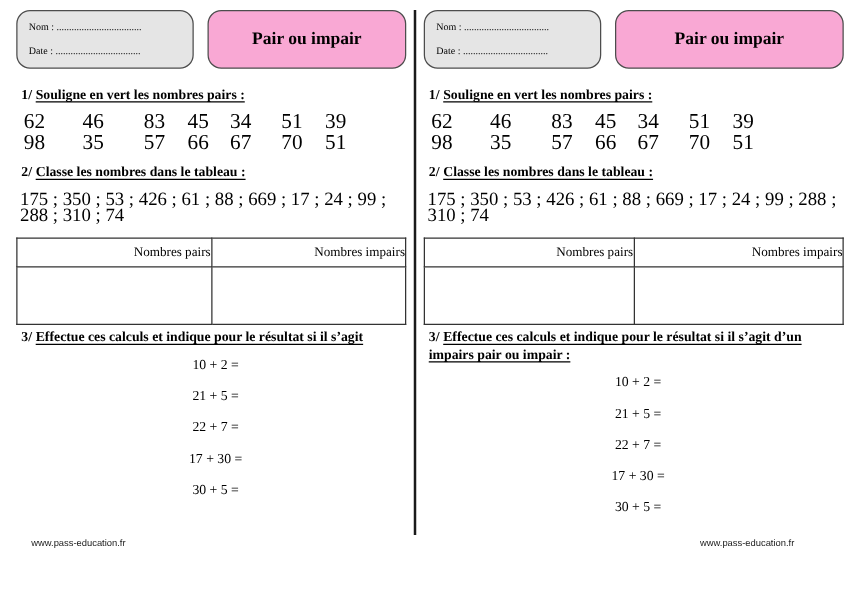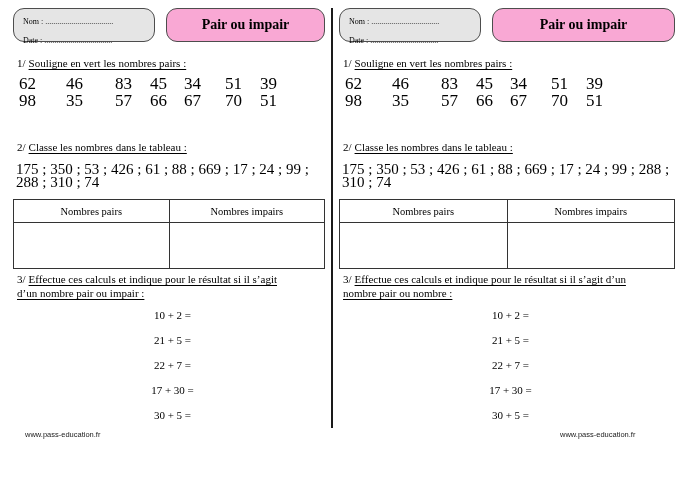--- a/index.html
+++ b/index.html
@@ -14,66 +14,66 @@
   .page { position:absolute; top:0; height:480px; }
   .page-left  { left:13px;  width:312px; }
   .page-right { left:339px; width:336px; }
 
   .divider {
     position:absolute; left:331px; top:8px;
     width:2px; height:420px; background:#1a1a1a;
   }
 
   
-  .tophead { display:flex; gap:11px; margin-top:8px; height:34px; }
+  .tophead { display:flex; gap:11px; margin-top:8px; height:47px; }
   .idbox {
     width:142px; box-sizing:border-box;
     border:1.5px solid #4d4d4d; border-radius:11px;
     background:#e5e5e5;
     padding:8px 0 0 9px;
     font-size:8px; line-height:10px;
   }
   .idbox .idline + .idline { margin-top:9px; }
   .titlebox {
     flex:1; box-sizing:border-box;
     border:1.5px solid #4d4d4d; border-radius:11px;
     background:#f9a8d4;
     display:flex; align-items:center; justify-content:center;
     font-weight:bold; font-size:14px;
   }
 
   
   .heading {
     margin:15px 0 0 4px;
-    font-weight:normal; font-size:11px; line-height:13px;
+    font-weight:bold; font-size:11px; line-height:13px;
   }
   .hnum { margin-right:3px; }
   .hu { text-decoration:underline; text-underline-offset:2px; }
 
   
   .numrow {
     display:grid;
     grid-template-columns:47px 49px 35px 34px 41px 35px 30px;
     margin-left:6px; font-size:17px; line-height:17px;
   }
   .numrow.first { margin-top:5px; }
 
   
-  .ex2-heading { margin-top:32px; }
+  .ex2-heading { margin-top:10px; }
   .ex2-list { margin:9px 0 0 3px; font-size:15px; line-height:13px; }
   .classify-table {
     width:100%; margin-top:10px;
     border-collapse:collapse;
   }
   .classify-table td {
     border:1px solid #333;
     font-size:10.5px; text-align:center; vertical-align:middle;
     width:50%; padding:0;
   }
-  .classify-table .hdr td { height:22px; }
+  .classify-table .hdr td { height:22px;text-align:right; }
   .classify-table .body td { height:45px; }
 
   
   .ex3-heading { margin-top:3px; line-height:14px; }
   .calc { margin:0 0 13px 7px; font-size:11px; line-height:12px;text-align:center; }
   .calc.first { margin-top:9px; }
 
   .footer {
     position:absolute; top:430px;
     font-family:"Liberation Sans", sans-serif;
@@ -130,21 +130,20 @@
       </tr>
       <tr class="body">
         <td></td>
         <td></td>
       </tr>
     </tbody>
       </table>
 
     <div class="heading ex3-heading">
       <span class="hnum">3/</span><span class="hu">Effectue ces calculs et indique pour le résultat si il s’agit</span><br>
-      <span class="hu">d’un nombre pair ou impair :</span>
     </div>
     <div class="calc first">10 + 2 =</div>
     <div class="calc">21 + 5 =</div>
     <div class="calc">22 + 7 =</div>
     <div class="calc">17 + 30 =</div>
     <div class="calc">30 + 5 =</div>
   </div>
 
   <div class="divider"></div>
 
@@ -191,21 +190,21 @@
       </tr>
       <tr class="body">
         <td></td>
         <td></td>
       </tr>
     </tbody>
       </table>
 
     <div class="heading ex3-heading">
       <span class="hnum">3/</span><span class="hu">Effectue ces calculs et indique pour le résultat si il s’agit d’un</span><br>
-      <span class="hu">nombre pair ou nombre :</span>
+      <span class="hu">impairs pair ou impair :</span>
     </div>
     <div class="calc first">10 + 2 =</div>
     <div class="calc">21 + 5 =</div>
     <div class="calc">22 + 7 =</div>
     <div class="calc">17 + 30 =</div>
     <div class="calc">30 + 5 =</div>
   </div>
 
   <div class="footer footer-left">www.pass-education.fr</div>
   <div class="footer footer-right">www.pass-education.fr</div>

